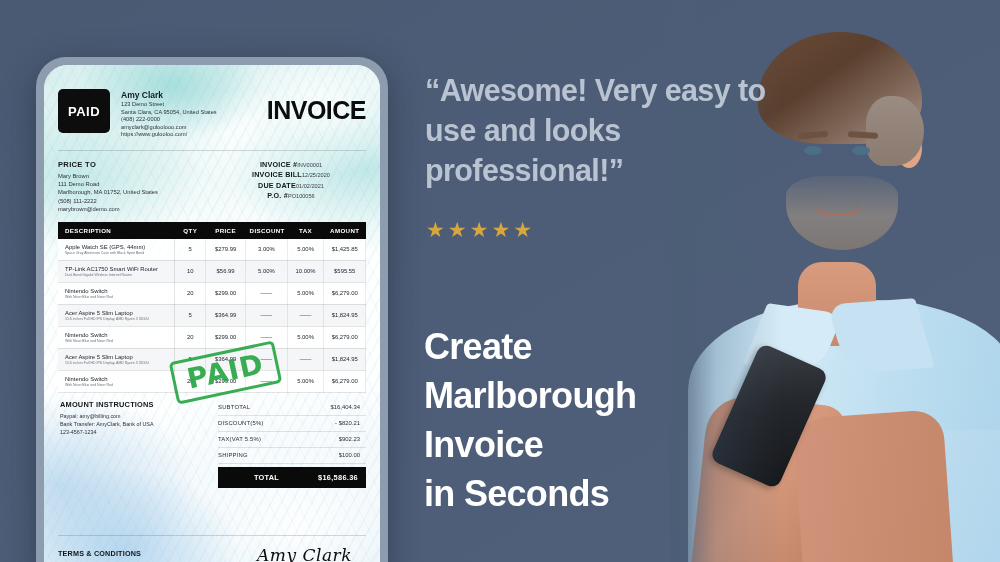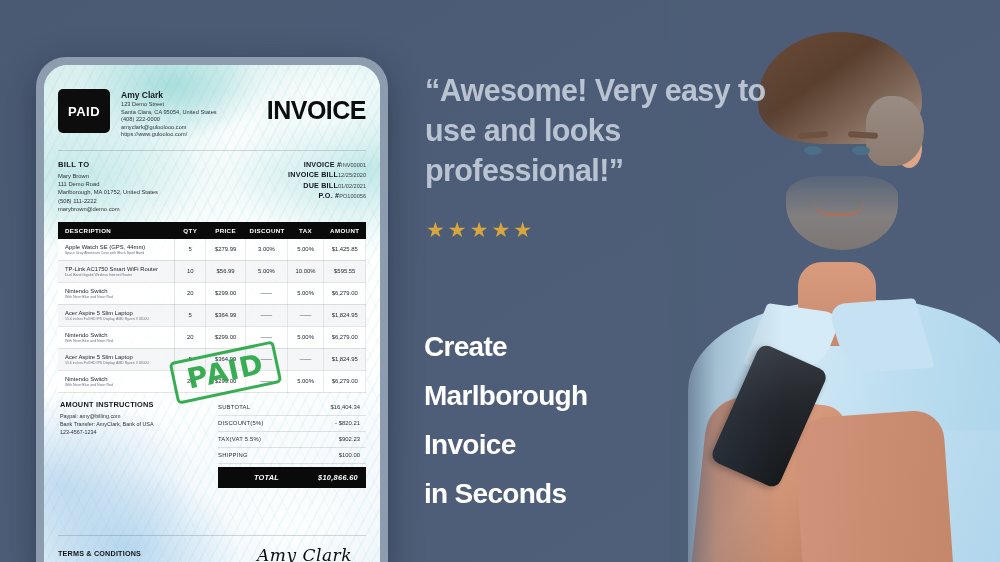--- a/index.html
+++ b/index.html
@@ -75,21 +75,21 @@
   }
 
   .hr { height: 1px; background: rgba(60,80,95,.22); margin: 11px 0 9px 0; }
 
   
   .mid { display: flex; justify-content: space-between; align-items: flex-start; }
   .billto { width: 150px; }
   .billto .hd { font-size: 7.6px; font-weight: 700; color: #14161a; letter-spacing: .3px; margin-bottom: 3px; }
   .billto .ln { font-size: 5.8px; color: #2e3238; line-height: 8.2px; }
   .meta { width: 150px; }
-  .meta .row { display: flex; justify-content: flex-end; align-items: baseline; line-height: 10.5px; }
+  .meta .row { display: flex; justify-content: center; align-items: baseline; line-height: 10.5px; }
   .meta .k { font-size: 7.2px; font-weight: 700; color: #13161a; letter-spacing: .2px; }
   .meta .v { font-size: 5.6px; color: #3a3f46; }
 
   
   table.items { width: 100%; border-collapse: collapse; margin-top: 9px; table-layout: fixed; }
   table.items thead th {
     background: #0a0a0a; color: #ffffff;
     font-size: 6.2px; font-weight: 700; letter-spacing: .35px;
     padding: 5px 4px; text-align: center;
   }
@@ -135,21 +135,20 @@
   .totals .row {
     display: flex; justify-content: space-between; align-items: center;
     font-size: 5.9px; color: #2b3038; padding: 4.5px 6px 4.5px 0;
     border-bottom: 1px solid rgba(0,0,0,.10);
   }
   .totals .row .k { letter-spacing: .2px; }
   .totals .row.grand {
     background: #0a0a0a; color: #fff; font-weight: 700; font-size: 7.4px;
     border-bottom: none; padding: 6px 8px 6px 6px; margin-top: 3px;
     letter-spacing: .3px;
-    font-style: italic;
   }
   .totals .row.grand .k { padding-left: 30px; }
 
   
   .terms-wrap { position: absolute; left: 14px; right: 14px; bottom: 10px; }
   .terms-hr { height: 1px; background: rgba(60,80,95,.22); margin-bottom: 9px; }
   .terms { display: flex; justify-content: space-between; align-items: flex-end; }
   .terms .hd { font-size: 7.2px; font-weight: 700; color: #14161a; letter-spacing: .2px; }
   .terms .ln { font-size: 5.4px; color: #2e3238; margin-top: 3px; }
   .sig {
@@ -161,21 +160,21 @@
   
   #quote {
     position: absolute; left: 425px; top: 70px; width: 360px;
     font-size: 30.5px; font-weight: 700; line-height: 40px;
     color: #b9c3d1; letter-spacing: -0.6px;
   }
   #stars { position: absolute; left: 426px; top: 219px; display: flex; gap: 3px; }
   #stars span { color: #d6a63f; font-size: 21px; line-height: 21px; }
   #headline {
     position: absolute; left: 424px; top: 322px; width: 300px;
-    font-size: 28px; font-weight: 700; line-height: 49px;
+    font-size: 36px; font-weight: 700; line-height: 49px;
     color: #ffffff; letter-spacing: -0.7px;
   }
 
   
   #photo { position: absolute; right: 0; top: 0; width: 330px; height: 562px; overflow: hidden; }
   #ph-shirt {
     position: absolute; left: 18px; top: 300px; width: 330px; height: 300px;
     background: linear-gradient(100deg, #b9dcef 0%, #cfe8f5 32%, #bddef0 58%, #a8d2e9 100%);
     border-radius: 48% 44% 0 0 / 30% 28% 0 0;
   }
@@ -304,38 +303,38 @@
           <div class="ln">amyclark@guloolooo.com</div>
           <div class="ln">https://www.gulooloo.com/</div>
         </div>
         <div class="inv-title">INVOICE</div>
       </div>
 
       <div class="hr"></div>
 
       <div class="mid">
         <div class="billto">
-          <div class="hd">BILL TO</div>
+          <div class="hd">PRICE TO</div>
           <div class="ln">Mary Brown</div>
           <div class="ln">111 Demo Road</div>
           <div class="ln">Marlborough, MA 01752, United States</div>
           <div class="ln">(508) 111-2222</div>
           <div class="ln">marybrown@demo.com</div>
         </div>
         <div class="meta">
           <div class="row">
             <span class="k">INVOICE #</span>
             <span class="v">INV00001</span>
           </div>
           <div class="row">
             <span class="k">INVOICE BILL</span>
             <span class="v">12/25/2020</span>
           </div>
           <div class="row">
-            <span class="k">DUE BILL</span>
+            <span class="k">DUE DATE</span>
             <span class="v">01/02/2021</span>
           </div>
           <div class="row">
             <span class="k">P.O. #</span>
             <span class="v">PO100056</span>
           </div>
         </div>
       </div>
 
       <table class="items">
@@ -457,21 +456,21 @@
           <div class="row">
             <span class="k">TAX(VAT 5.5%)</span>
             <span class="v">$902.23</span>
           </div>
           <div class="row">
             <span class="k">SHIPPING</span>
             <span class="v">$100.00</span>
           </div>
           <div class="row grand">
             <span class="k">TOTAL</span>
-            <span class="v">$10,866.60</span>
+            <span class="v">$16,586.36</span>
           </div>
         </div>
       </div>
 
       <div class="terms-wrap">
         <div class="terms-hr"></div>
         <div class="terms">
           <div>
             <div class="hd">TERMS &amp; CONDITIONS</div>
             <div class="ln">The payment is due within 7 days.</div>

